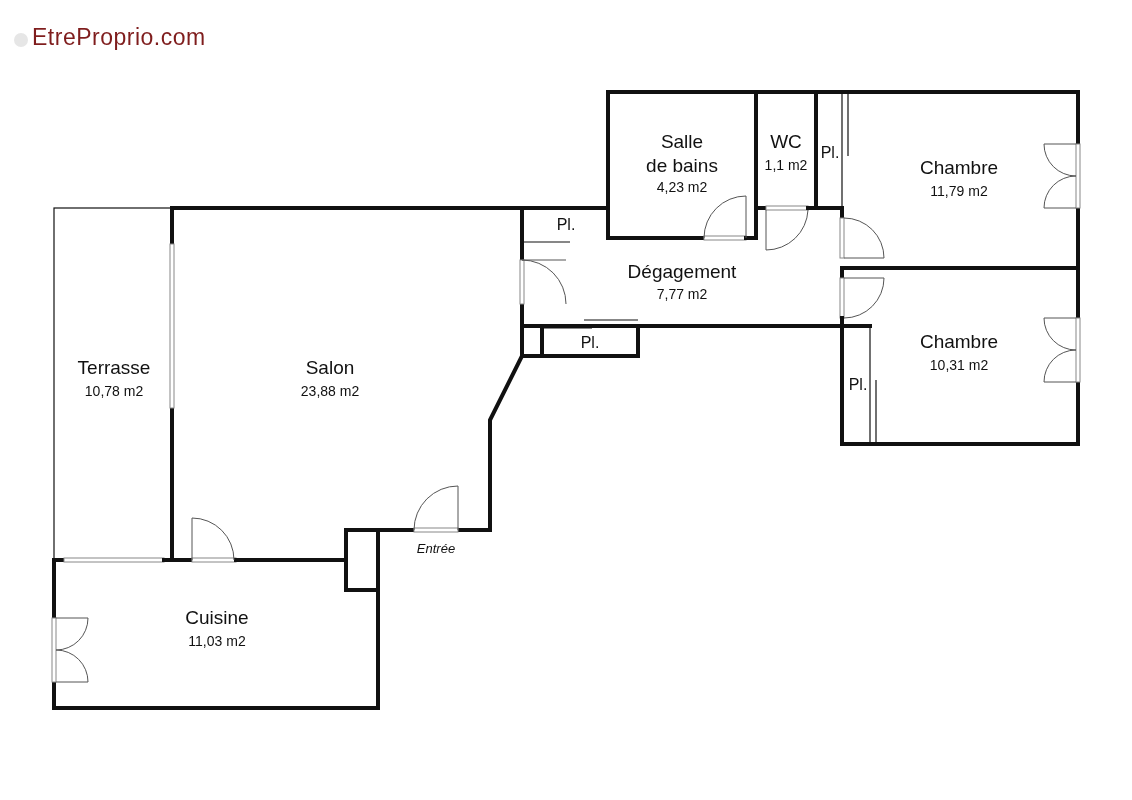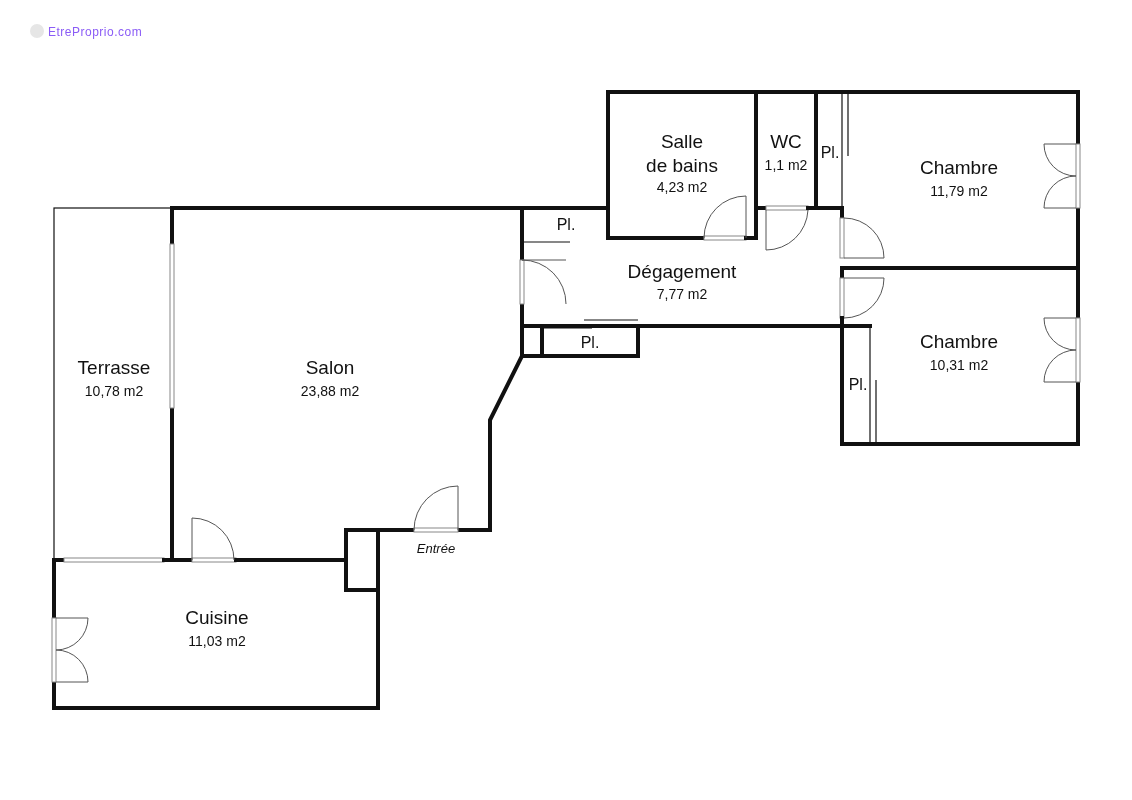--- a/index.html
+++ b/index.html
@@ -7,21 +7,21 @@
          font-family: "Liberation Sans", "DejaVu Sans", sans-serif; }
   #plan { position: absolute; left: 0; top: 0; }
   .wall { stroke: #111111; stroke-width: 4; fill: none; stroke-linecap: square; }
   .thin { stroke: #111111; stroke-width: 1.2; fill: none; }
   .glass { stroke: #888888; stroke-width: 1; fill: #ffffff; }
   .swing { stroke: #555555; stroke-width: 1; fill: none; }
   .rname { font-size: 19px; fill: #111111; text-anchor: middle; }
   .rarea { font-size: 14px; fill: #111111; text-anchor: middle; }
   .pl { font-size: 16px; fill: #111111; text-anchor: middle; }
   .entree { font-size: 13px; font-style: italic; fill: #111111; text-anchor: middle; }
-  .wm { position: absolute; left: 30px; top: 24px; font-size: 12px; color: #8b5cf6; letter-spacing: 0.5px; }
+  .wm { position: absolute; left: 14px; top: 24px; font-size: 23px; color: #7f1d1d; letter-spacing: 0.5px; }
   .wm-icon { display: inline-block; width: 14px; height: 14px; border-radius: 50%; background: #e6e6e6; vertical-align: -2px; margin-right: 4px; }
 </style>
 </head>
 <body>
 
 <div class="wm">
   <span class="wm-icon"></span><span>EtreProprio.com</span>
 </div>
 
 <svg id="plan" width="1132" height="800" viewBox="0 0 1132 800">

